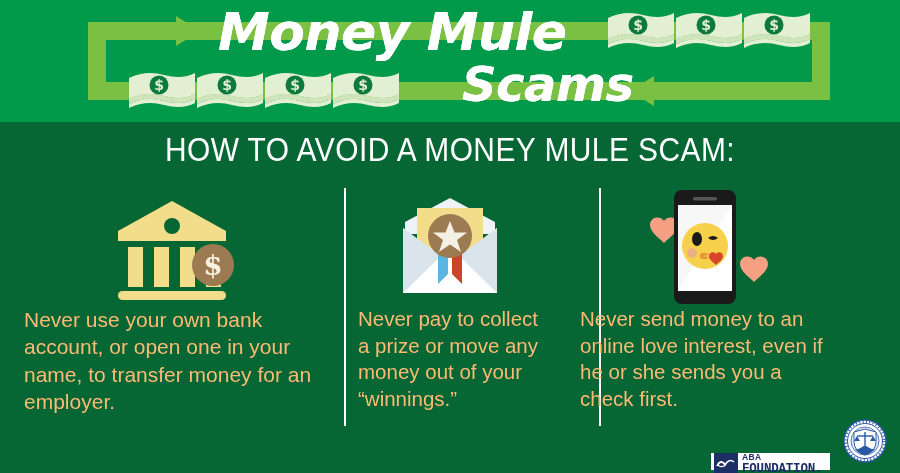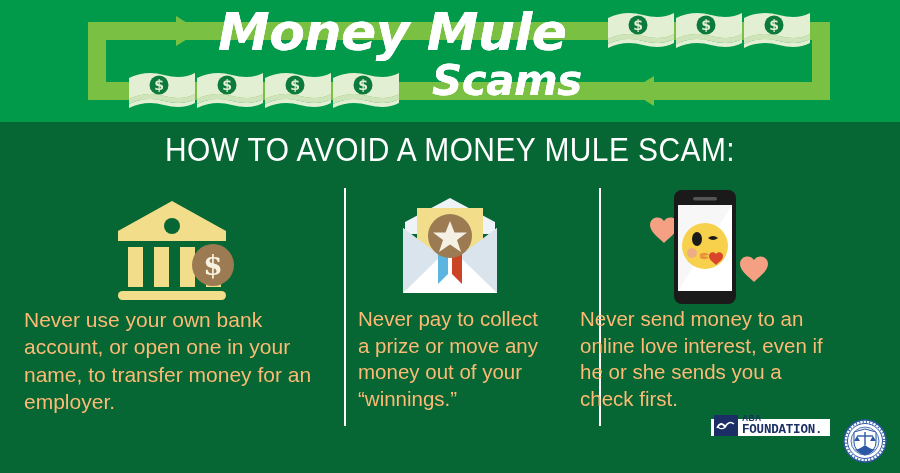--- a/index.html
+++ b/index.html
@@ -91,22 +91,22 @@
     font-style: italic;
     letter-spacing: -0.5px;
     white-space: nowrap;
     text-shadow: 0 0 0 #fff;
   }
   .title-1 {
     left: 218px; top: 2px;
     font-size: 52px;
   }
   .title-2 {
-    left: 432px; top: 56px;
-    font-size: 42px;
+    left: 462px; top: 56px;
+    font-size: 48px;
     font-style: italic;
   }
 
   
   .subhead {
     position: absolute;
     left: 0; top: 130px;
     width: 900px;
     text-align: center;
     color: #ffffff;
@@ -162,25 +162,25 @@
     font-weight: normal;
     text-align: left;
     width: 100%;
   }
   .col-2 .caption { font-size: 20.5px; }
   .col-3 .caption { font-size: 20.5px; }
 
   
   .logo-aba {
     position: absolute;
-    left: 711px; top: 419px;
+    left: 711px; top: 453px;
     width: 119px; height: 17px;
     background: #ffffff;
     display: flex;
-    align-items: flex-end;
+    align-items: flex-start;
     box-sizing: border-box;
     padding: 0 3px;
   }
   .aba-mark {
     width: 24px; height: 21px;
     background: #1b2f66;
     display: flex;
     align-items: center;
     justify-content: center;
     margin-right: 4px;

